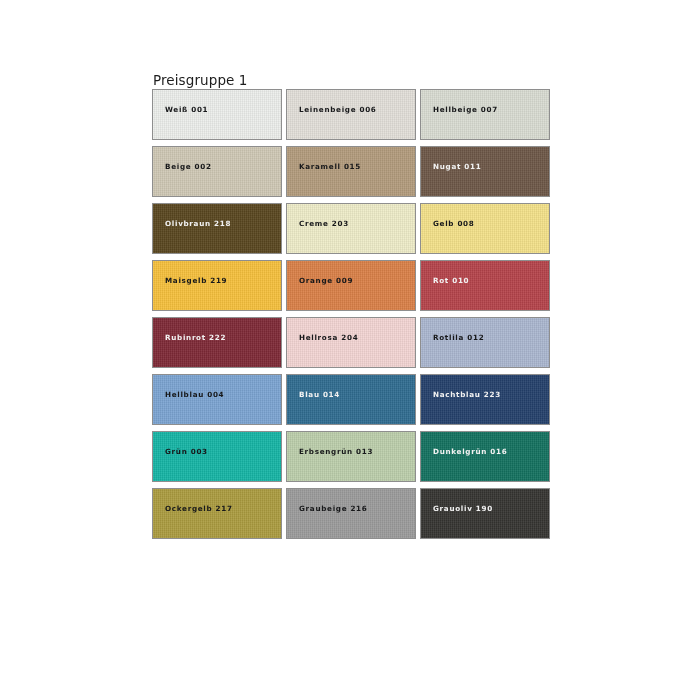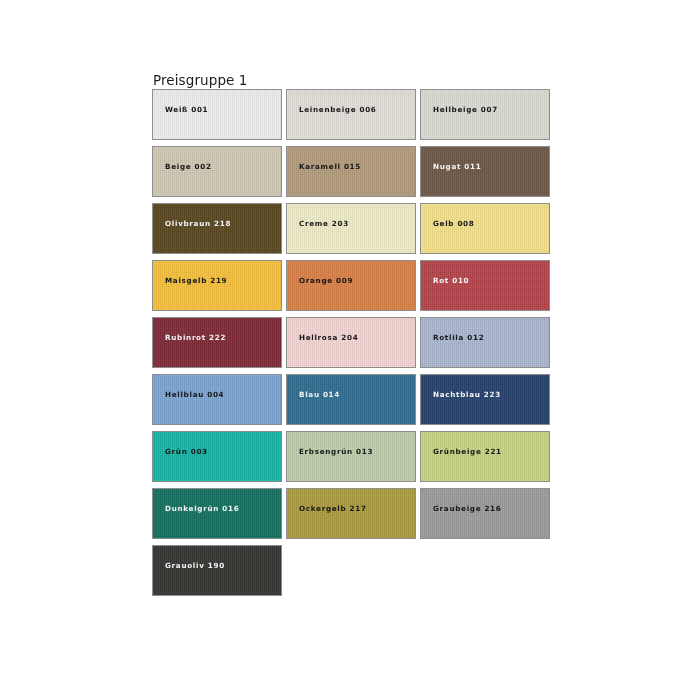--- a/index.html
+++ b/index.html
@@ -128,23 +128,20 @@
       </div>
       <div class="swatch" style="background-color: rgb(36, 64, 107); border-color: rgb(142, 142, 142);">
         <span class="swatch-label on-dark">Nachtblau 223</span>
       </div>
       <div class="swatch" style="background-color: rgb(21, 181, 165); border-color: rgb(142, 142, 142);">
         <span class="swatch-label on-light">Grün 003</span>
       </div>
       <div class="swatch" style="background-color: rgb(188, 206, 171); border-color: rgb(142, 142, 142);">
         <span class="swatch-label on-light">Erbsengrün 013</span>
       </div>
-      <div class="swatch" style="background-color: rgb(200, 212, 131); border-color: rgb(142, 142, 142);">
-        <span class="swatch-label on-light">Grünbeige 221</span>
-      </div>
       <div class="swatch" style="background-color: rgb(19, 113, 95); border-color: rgb(142, 142, 142);">
         <span class="swatch-label on-dark">Dunkelgrün 016</span>
       </div>
       <div class="swatch" style="background-color: rgb(171, 156, 63); border-color: rgb(142, 142, 142);">
         <span class="swatch-label on-light">Ockergelb 217</span>
       </div>
       <div class="swatch" style="background-color: rgb(155, 155, 155); border-color: rgb(142, 142, 142);">
         <span class="swatch-label on-light">Graubeige 216</span>
       </div>
       <div class="swatch" style="background-color: rgb(53, 52, 49); border-color: rgb(142, 142, 142);">

